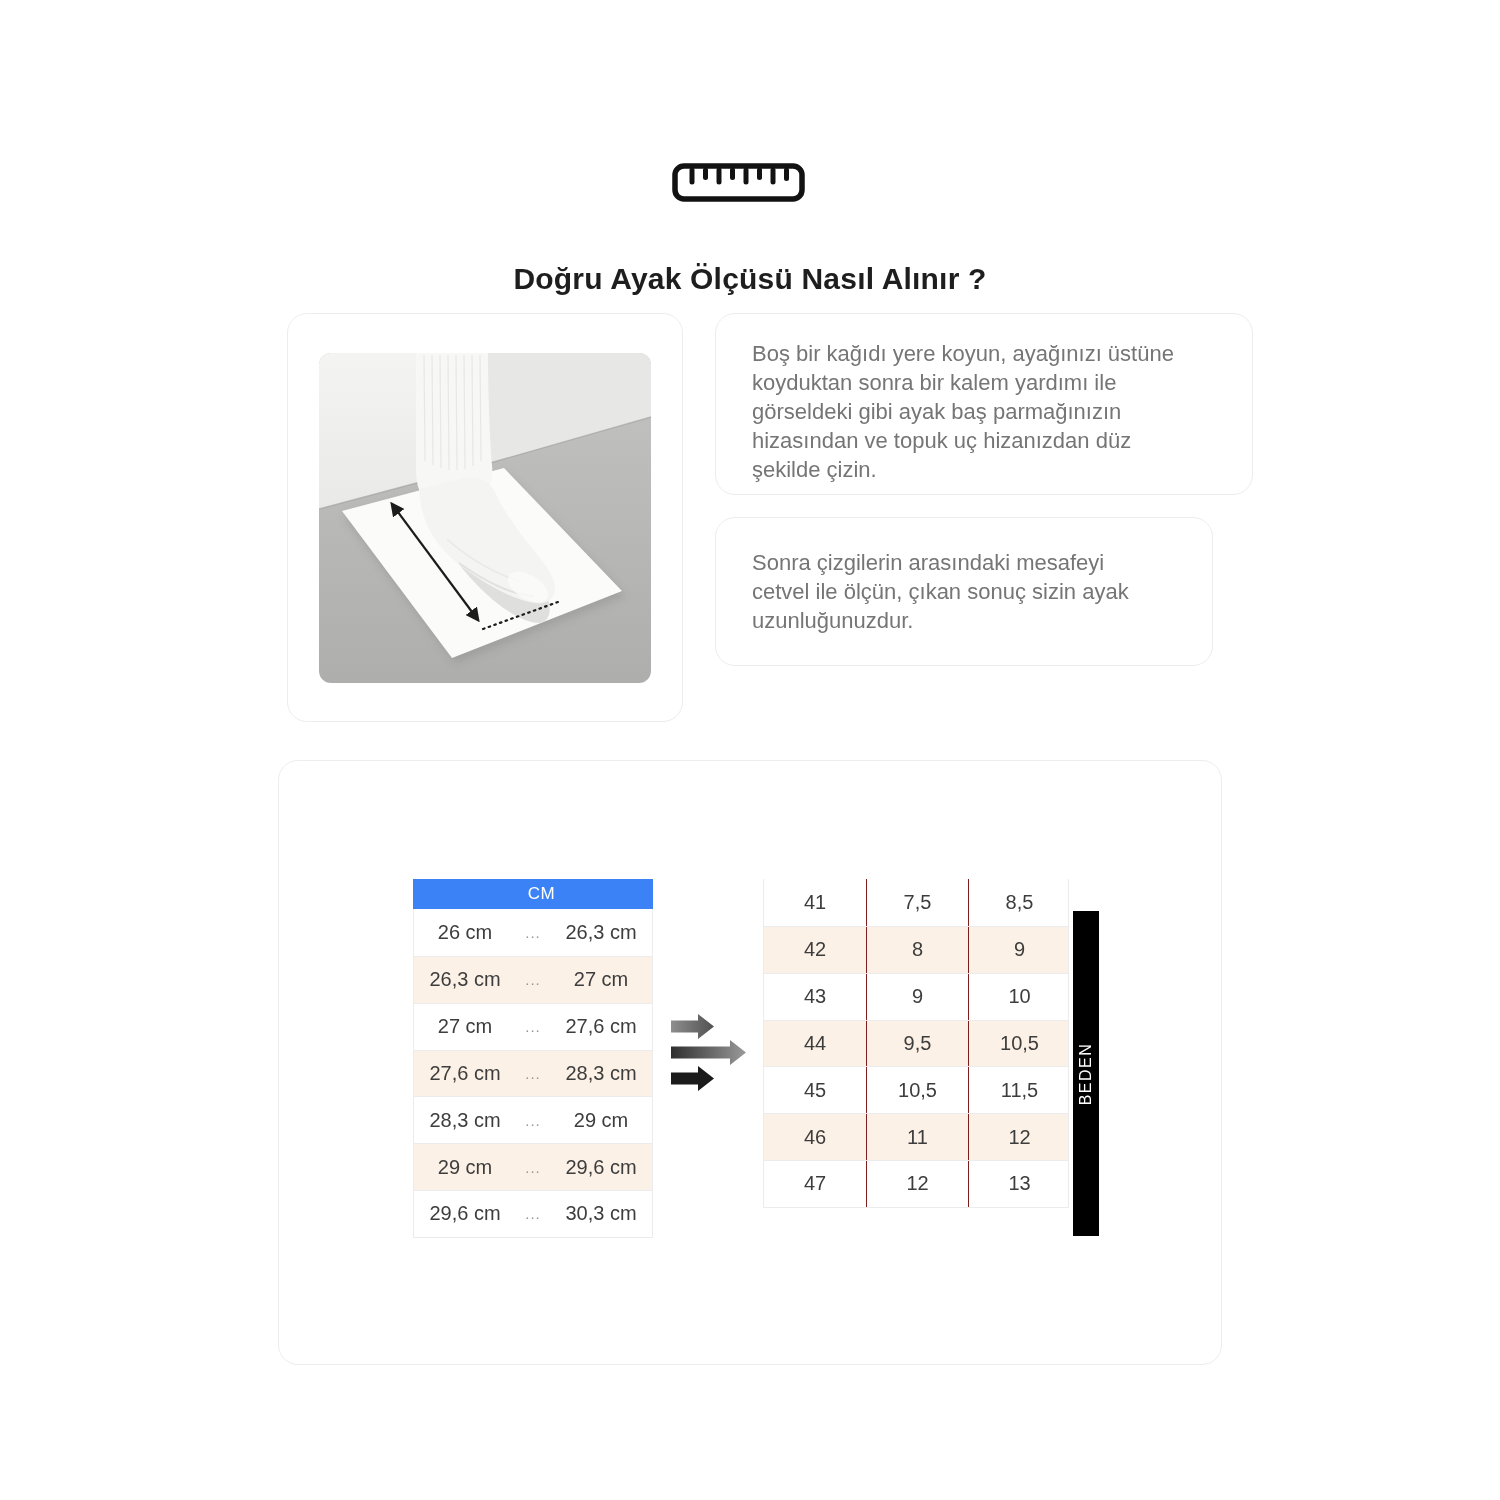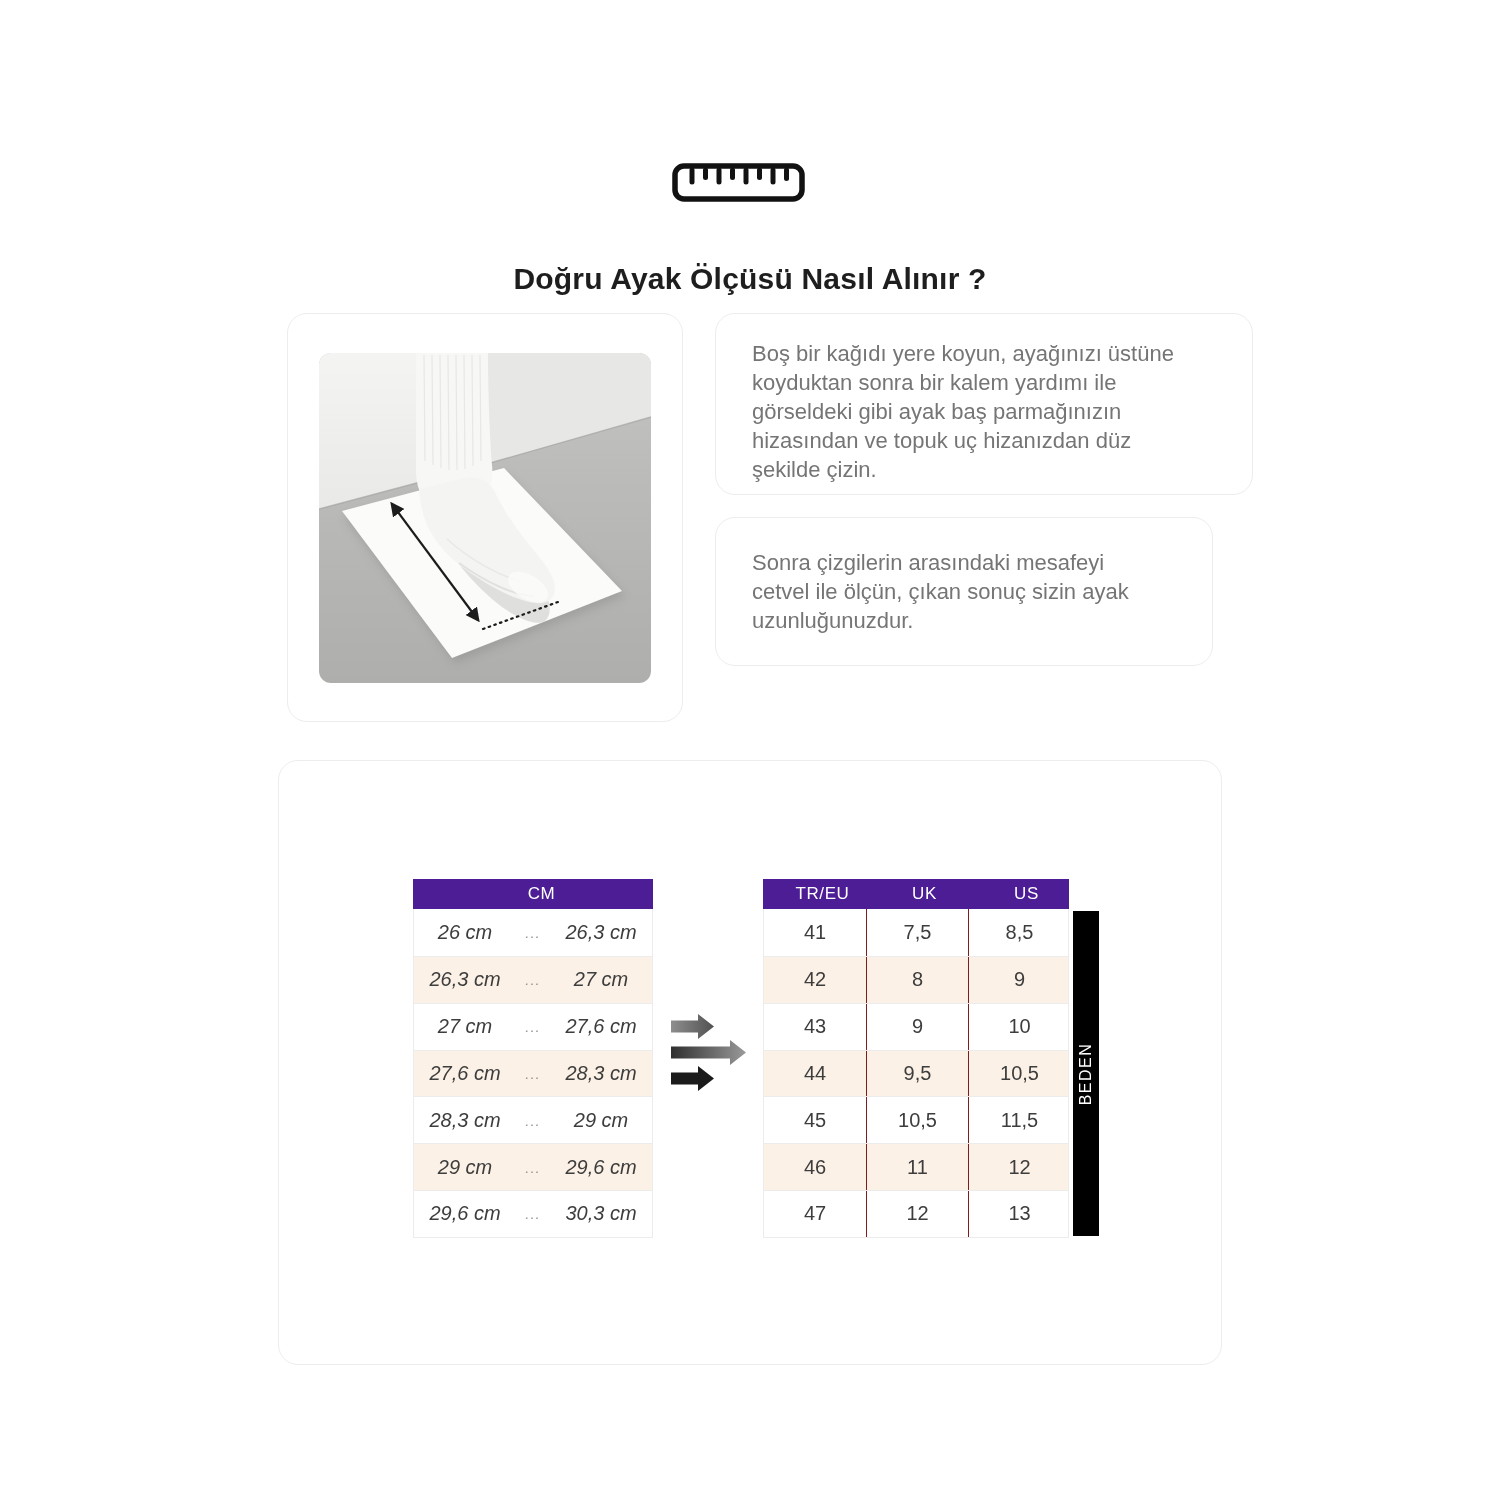--- a/index.html
+++ b/index.html
@@ -33,32 +33,32 @@
     margin:0;padding:0 28px 0 36px;font-size:22px;line-height:29px;
     color:#757575;white-space:pre-line;
   }
   #tip-card-1 .tip-text{padding-top:25px;}
 
   
   #size-card{left:278px;top:760px;width:944px;height:605px;}
   #size-title{margin:0;padding-top:34px;text-align:center;font-size:29px;font-weight:700;color:#1d1d1d;}
 
   .t-header{
-    height:30px;background:#4c1d95;color:#fff;display:flex;align-items:center;justify-content:center;
+    height:30px;background:#3b82f6;color:#fff;display:flex;align-items:center;justify-content:center;
     font-size:17px;font-weight:500;letter-spacing:.6px;padding-left:17px;
   }
   .t-body{border:1px solid #ececec;border-top:none;box-sizing:border-box;background:#fff;}
   .trow{display:grid;height:46.85px;box-sizing:border-box;}
   .trow + .trow{border-top:1px solid #ececec;}
   .trow.alt{background:#fcf1e6;}
   .cell{display:flex;align-items:center;justify-content:center;font-size:20px;color:#3d3d3d;height:100%;}
   .cell.dots{font-size:15px;color:#969696;letter-spacing:1px;}
 
   #cm-table{left:134px;top:118px;width:240px;}
-  #cm-table .trow{grid-template-columns:102px 34px 102px;font-style:italic;}
+  #cm-table .trow{grid-template-columns:102px 34px 102px;}
 
   #size-table{left:484px;top:118px;width:306px;}
   #size-table .t-header{display:grid;grid-template-columns:102px 102px 102px;}
   #size-table .hcell{display:flex;align-items:center;justify-content:center;}
   #size-table .trow{grid-template-columns:102px 102px 102px;}
   #size-table .cell + .cell{border-left:1px solid #7f1d1d;}
 
   #arrows{left:392px;top:250px;width:80px;height:84px;}
   #arrows svg{display:block;width:100%;height:100%;}
 
@@ -215,25 +215,20 @@
             <stop offset="1" stop-color="#9a9a9a"></stop>
         </linearGradient>
       </defs>
       <polygon points="0,9.5 27,9.5 27,3 43,15.5 27,28 27,21.5 0,21.5" fill="url(#ga1)"></polygon>
       <polygon points="0,35.5 59,35.5 59,29 75,41.5 59,54 59,47.5 0,47.5" fill="url(#ga2)"></polygon>
       <polygon points="0,61.5 27,61.5 27,55 43,67.5 27,80 27,73.5 0,73.5" fill="#1b1b1b"></polygon>
     </svg>
   </div>
 
   <div id="size-table" class="abs">
-    <div class="t-header" id="size-head">
-        <span class="hcell">TR/EU</span>
-        <span class="hcell">UK</span>
-        <span class="hcell">US</span>
-      </div>
     <div class="t-body" id="size-body">
         <div class="trow">
           <span class="cell">41</span>
           <span class="cell">7,5</span>
           <span class="cell">8,5</span>
         </div>
         <div class="trow alt">
           <span class="cell">42</span>
           <span class="cell">8</span>
           <span class="cell">9</span>

